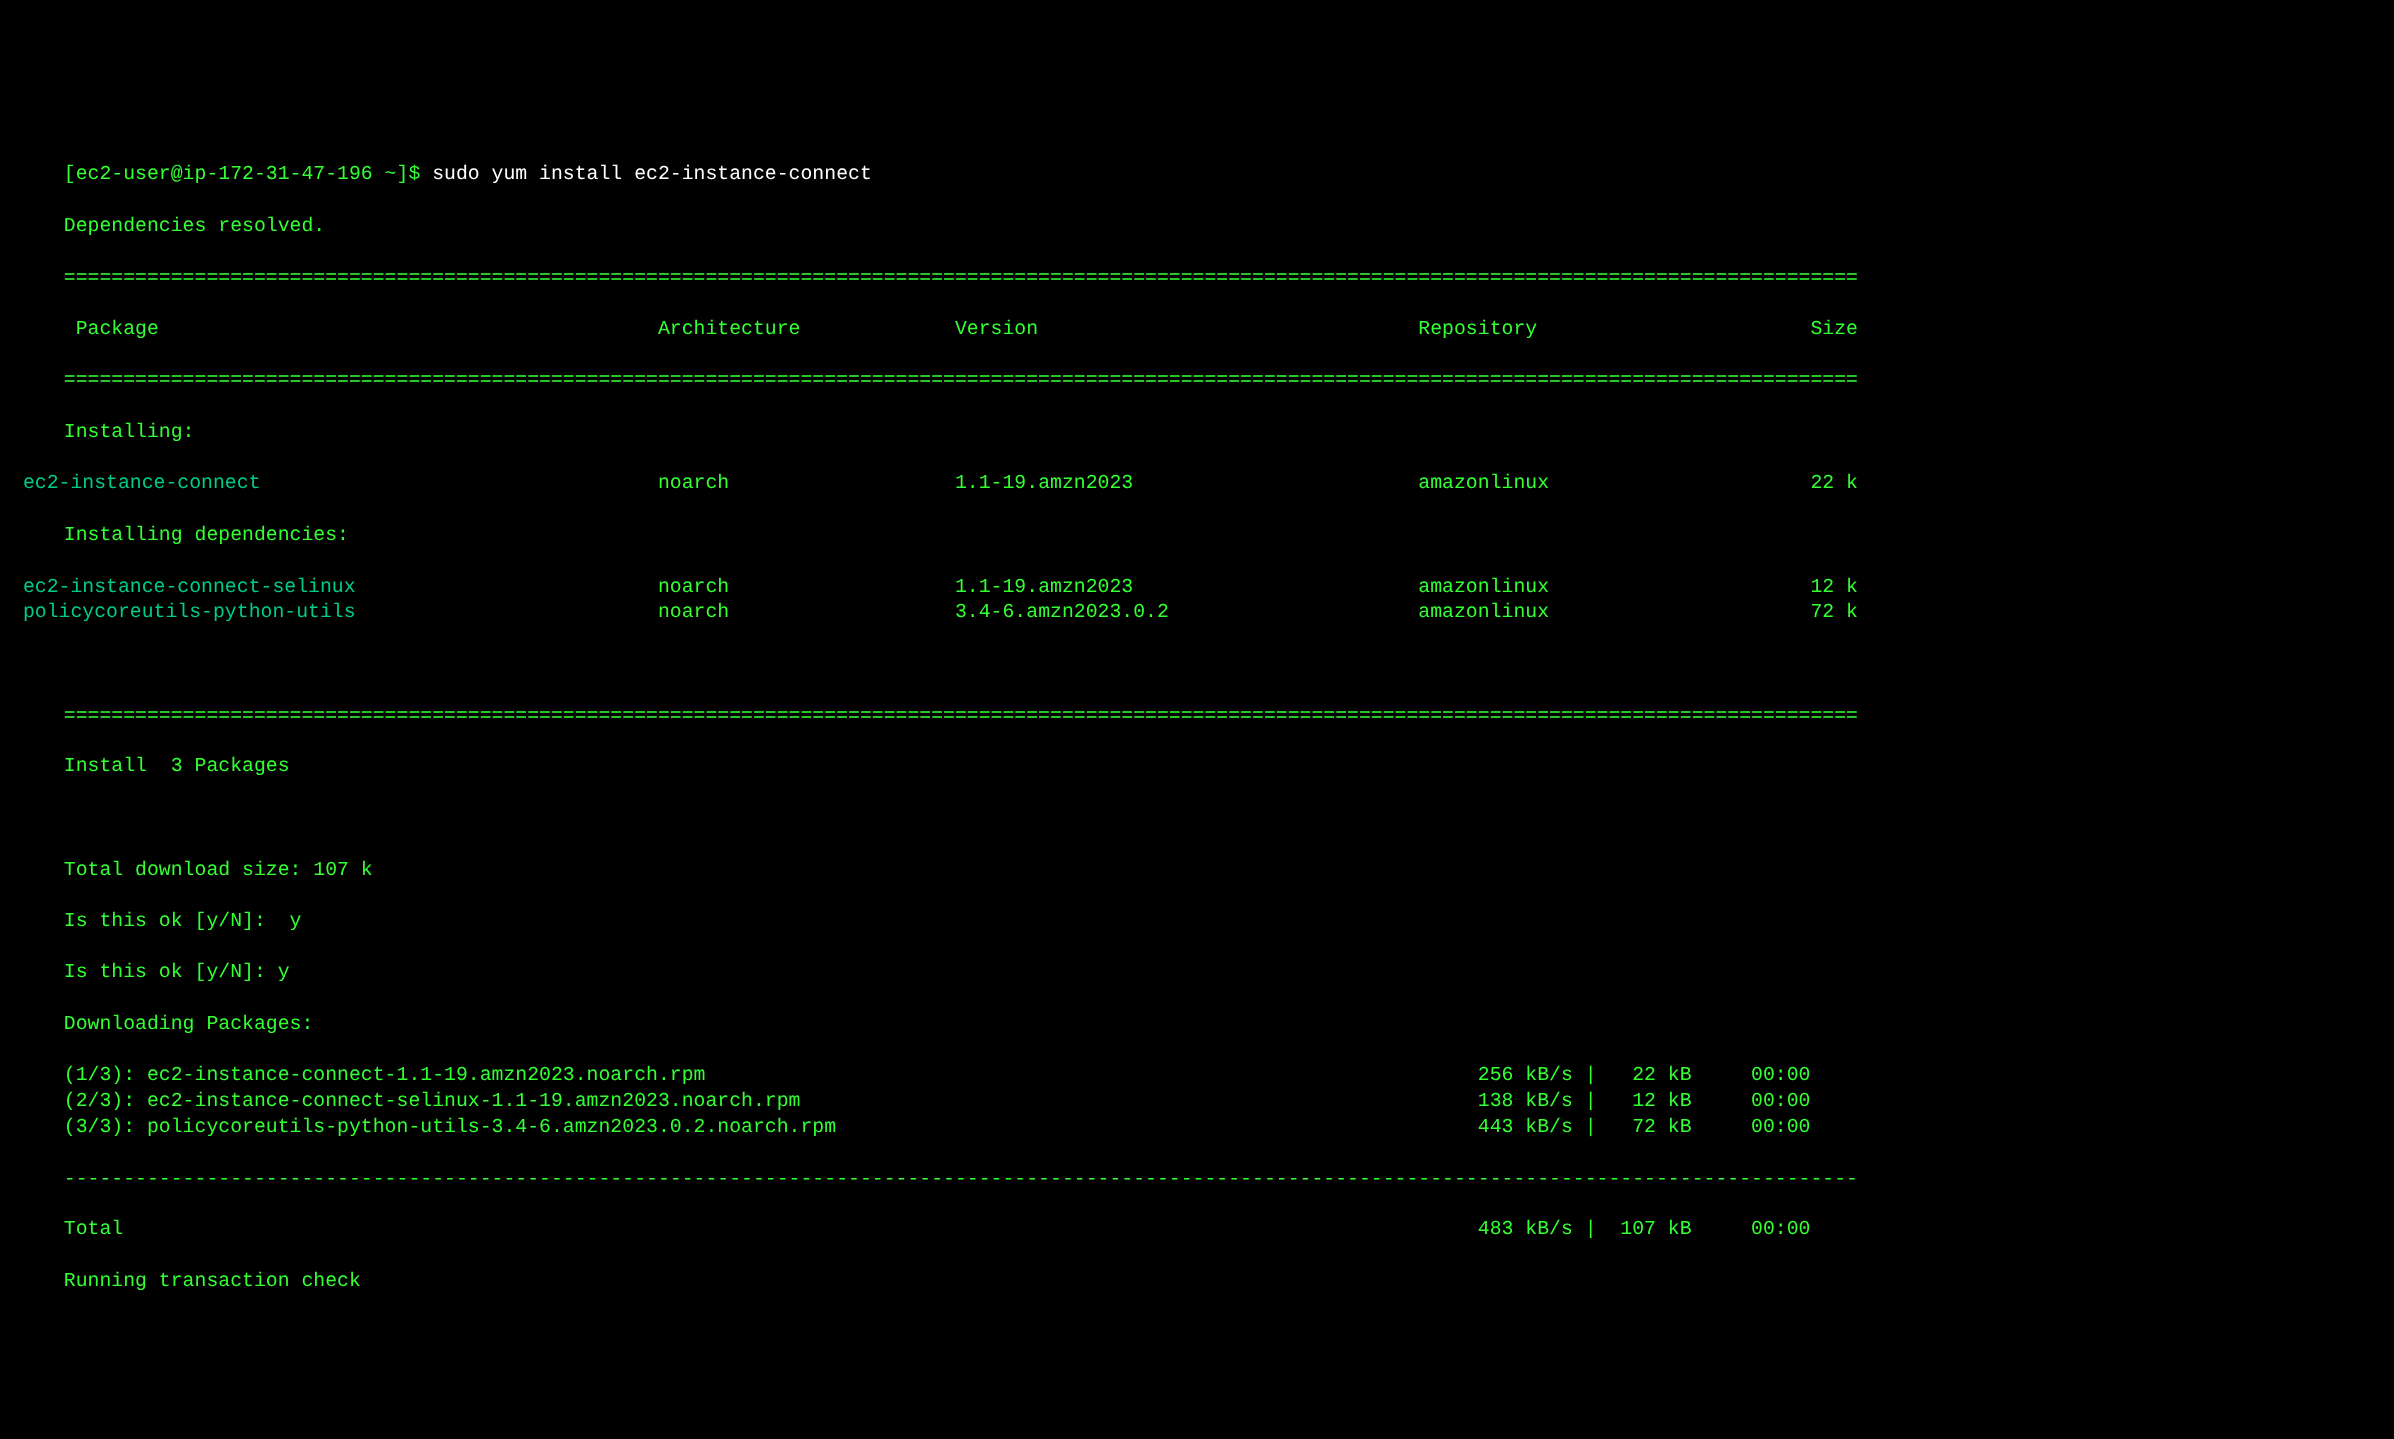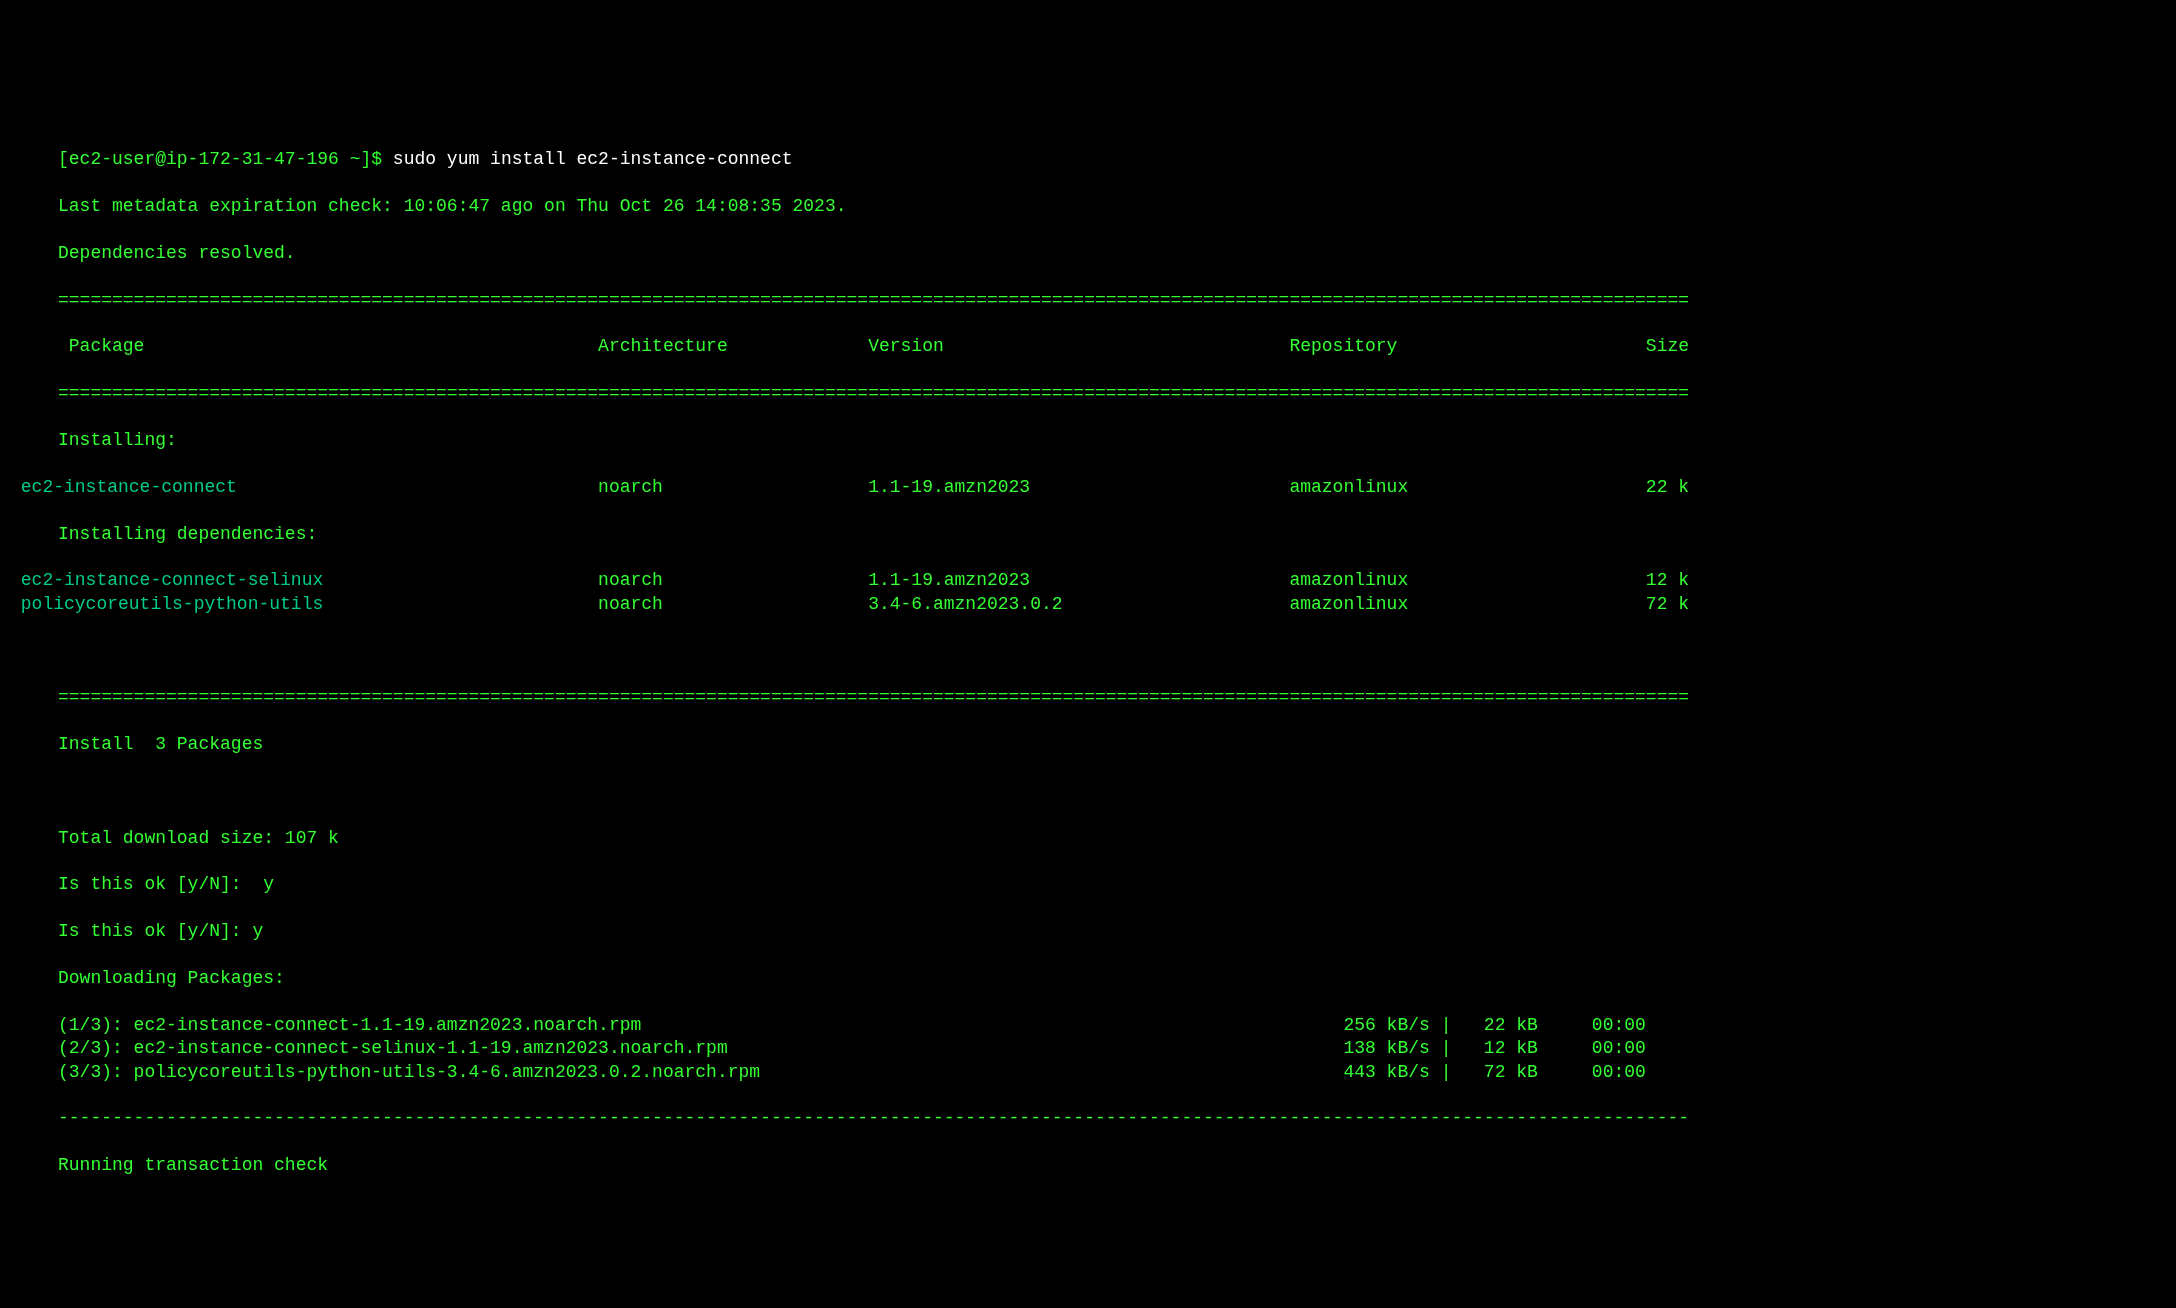--- a/index.html
+++ b/index.html
@@ -22,39 +22,39 @@
   .white  { color: #ffffff; }
   .line   { display: block; }
 </style>
 </head>
 <body>
 
 
 
 <div class="term">
 <span class="line"><span class="bright">[ec2-user@ip-172-31-47-196 ~]$ </span><span class="white">sudo yum install ec2-instance-connect</span></span>
-<span class="line bright">Last metadata expiration check: 10:06:47 ago on Thu Oct 26 14:08:35 2023.</span>
 <span class="line bright">Dependencies resolved.</span>
 <span class="line bright">=======================================================================================================================================================</span>
 <span class="line bright" id="table-header-line"> Package                                          Architecture             Version                                Repository                       Size</span>
 <span class="line bright">=======================================================================================================================================================</span>
 <span class="line bright">Installing:</span>
 <span id="pkg-main"><span class="line"><span class="dim"> ec2-instance-connect                             </span><span class="bright">noarch                   1.1-19.amzn2023                        amazonlinux                      22 k</span></span></span>
 <span class="line bright">Installing dependencies:</span>
 <span id="pkg-deps"><span class="line"><span class="dim"> ec2-instance-connect-selinux                     </span><span class="bright">noarch                   1.1-19.amzn2023                        amazonlinux                      12 k</span></span><span class="line"><span class="dim"> policycoreutils-python-utils                     </span><span class="bright">noarch                   3.4-6.amzn2023.0.2                     amazonlinux                      72 k</span></span></span>
 <span class="line"> </span>
 <span class="line bright">=======================================================================================================================================================</span>
 <span class="line bright">Install  3 Packages</span>
 <span class="line"> </span>
 <span class="line bright">Total download size: 107 k</span>
 <span class="line bright">Is this ok [y/N]:  y</span>
 <span class="line bright">Is this ok [y/N]: y</span>
 <span class="line bright">Downloading Packages:</span>
 <span id="downloads"><span class="line bright">(1/3): ec2-instance-connect-1.1-19.amzn2023.noarch.rpm                                                                 256 kB/s |   22 kB     00:00    </span><span class="line bright">(2/3): ec2-instance-connect-selinux-1.1-19.amzn2023.noarch.rpm                                                         138 kB/s |   12 kB     00:00    </span><span class="line bright">(3/3): policycoreutils-python-utils-3.4-6.amzn2023.0.2.noarch.rpm                                                      443 kB/s |   72 kB     00:00    </span></span>
 <span class="line bright">-------------------------------------------------------------------------------------------------------------------------------------------------------</span>
+<span class="line bright" id="total-line">Total                                                                                                                  483 kB/s |  107 kB     00:00    </span>
 <span class="line bright">Running transaction check</span>
 
 
 
 
 
 
 </div>
 
 

